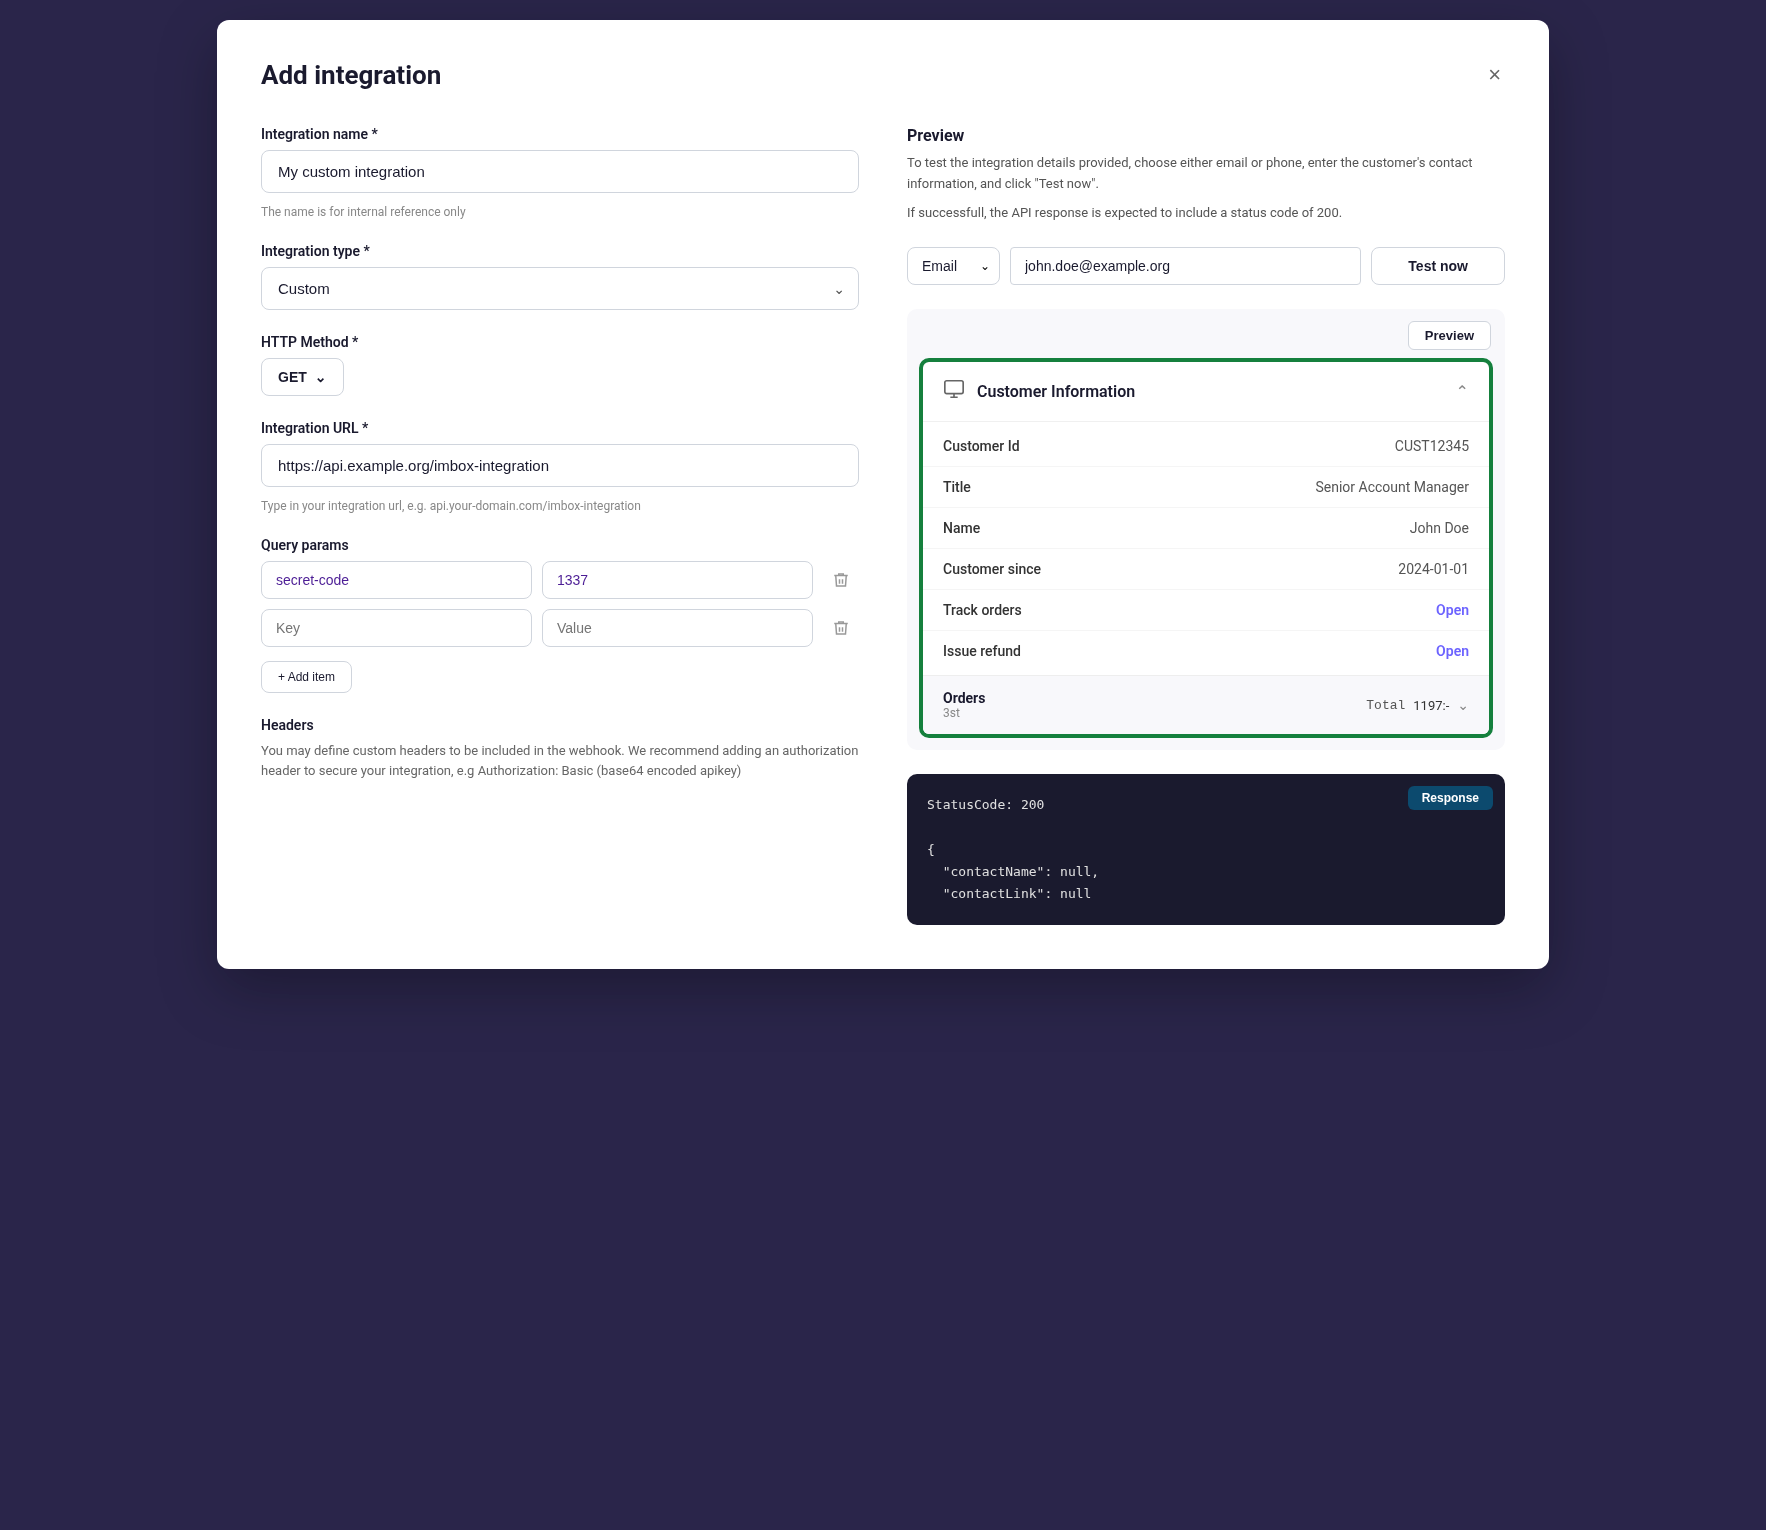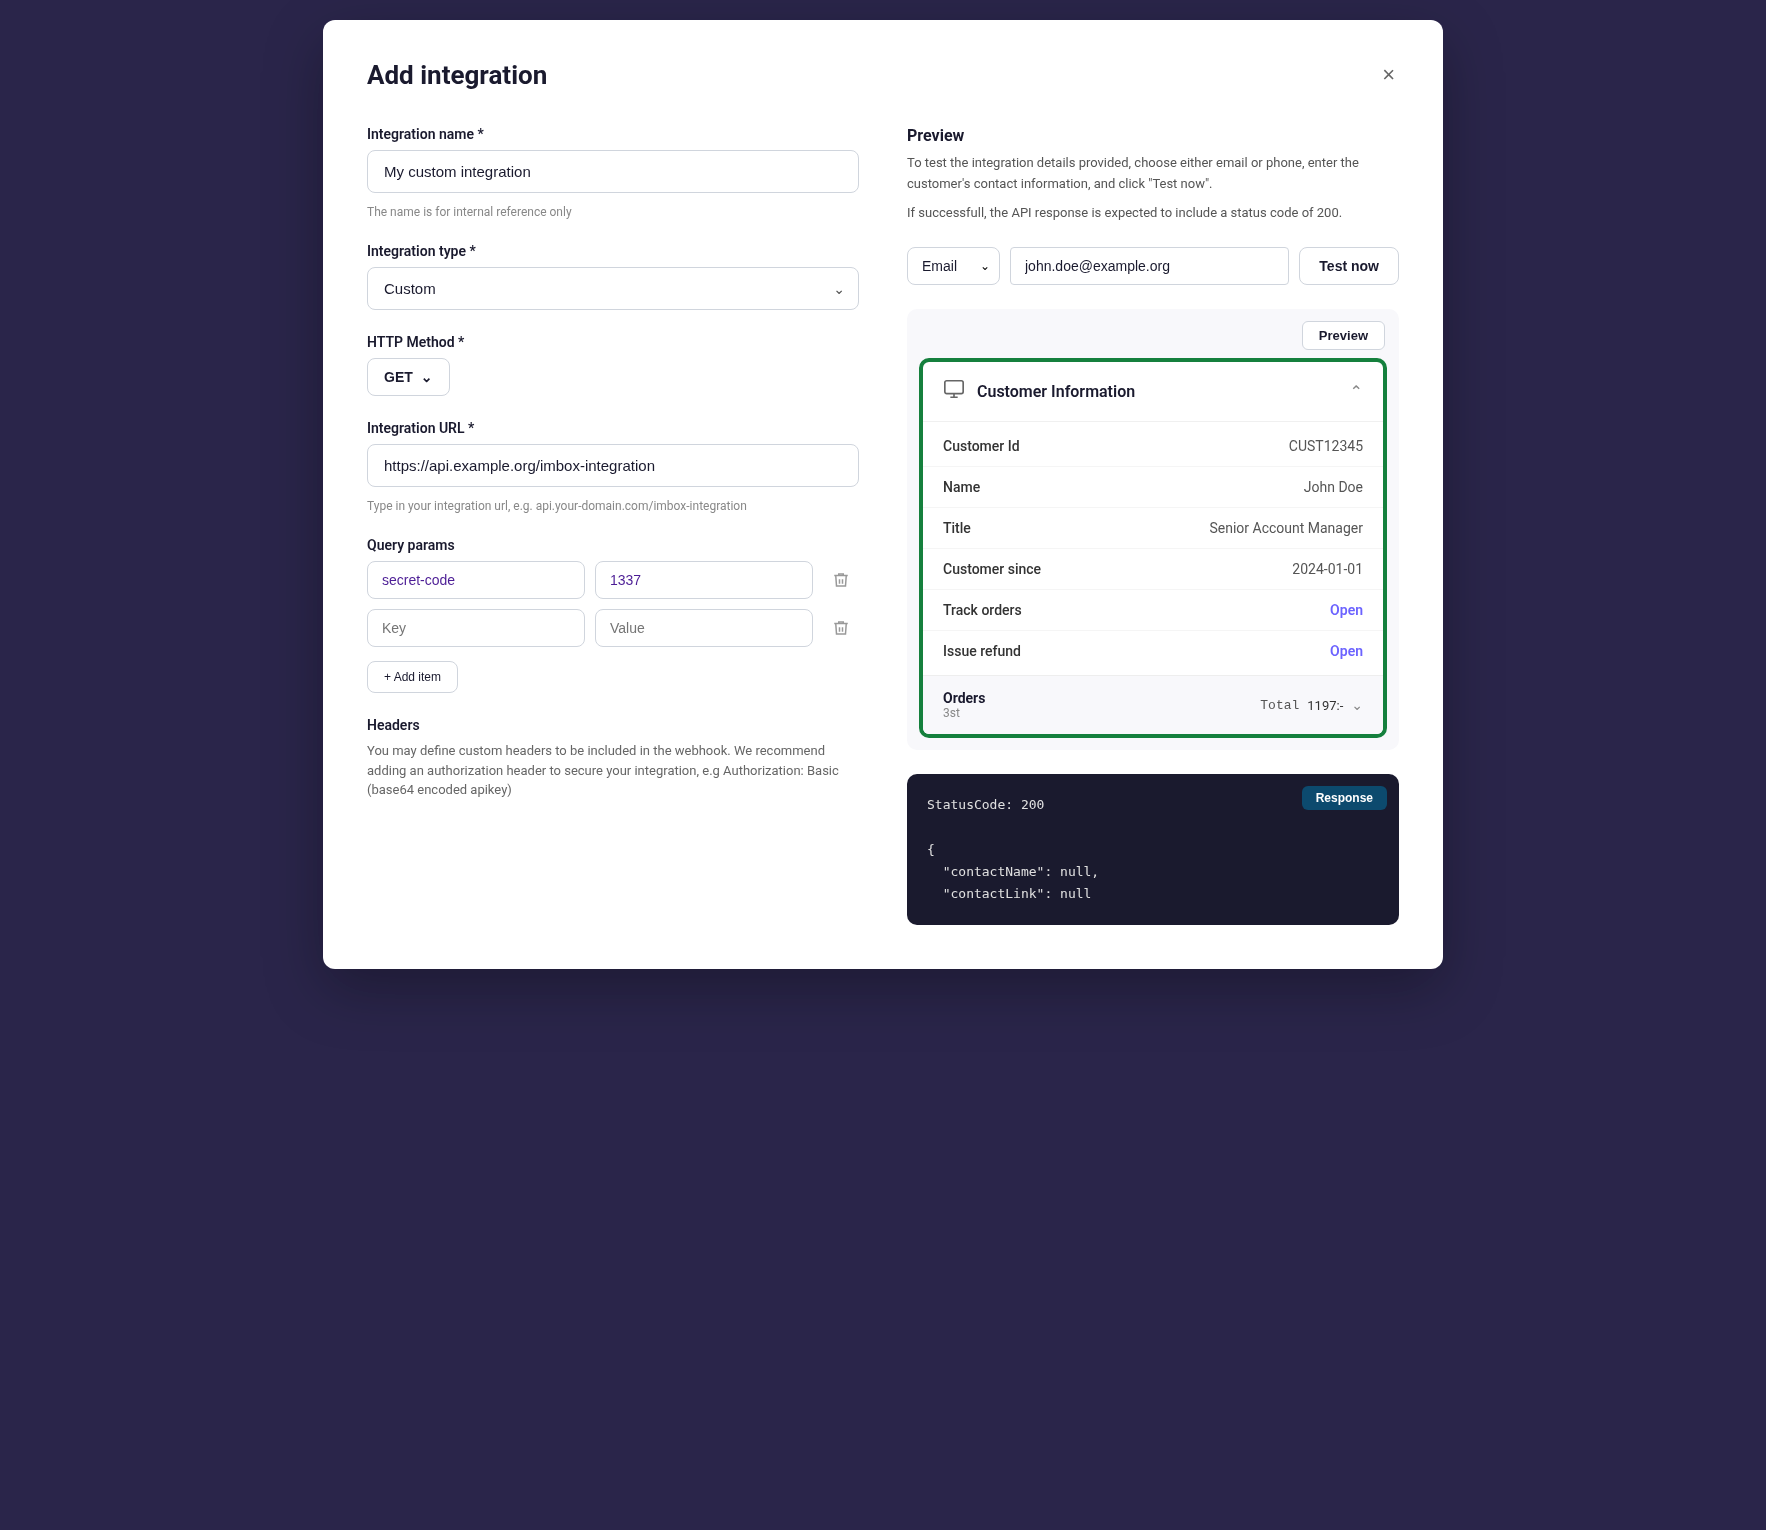--- a/index.html
+++ b/index.html
@@ -18,21 +18,21 @@
       background: rgba(30,27,60,0.6);
       display: flex;
       justify-content: center;
       align-items: flex-start;
       padding: 20px;
       overflow-y: auto;
     }
     .modal {
       background: #fff;
       border-radius: 12px;
-      width: 1120px;
+      width: 1332px;
       max-width: 100%;
       padding: 40px 44px 44px;
       position: relative;
       box-shadow: 0 20px 60px rgba(0,0,0,0.3);
     }
     .modal-header {
       display: flex;
       justify-content: space-between;
       align-items: center;
       margin-bottom: 36px;
@@ -212,21 +212,21 @@
     .email-input {
       flex: 1;
       padding: 10px 14px;
       border: 1.5px solid #d0d5dd;
       border-radius: 4px;
       font-size: 14px;
       color: #1a1a2e;
       outline: none;
     }
     .test-now-btn {
-      padding: 10px 19px;
+      padding: 10px 36px;
       background: #fff;
       border: 1.5px solid #d0d5dd;
       border-radius: 8px;
       font-size: 14px;
       font-weight: 600;
       color: #1a1a2e;
       cursor: pointer;
       white-space: nowrap;
     }
     .preview-panel {
@@ -505,27 +505,27 @@
               <span class="chevron-up">⌃</span>
             </div>
             <div class="customer-info-rows">
 
               <div class="info-row">
                 <span class="info-label">Customer Id</span>
                 <span class="info-value">CUST12345</span>
               </div>
 
               <div class="info-row">
+                <span class="info-label">Title</span>
+                <span class="info-value">Senior Account Manager</span>
+              </div>
+
+              <div class="info-row">
                 <span class="info-label">Name</span>
                 <span class="info-value">John Doe</span>
-              </div>
-
-              <div class="info-row">
-                <span class="info-label">Title</span>
-                <span class="info-value">Senior Account Manager</span>
               </div>
 
               <div class="info-row">
                 <span class="info-label">Customer since</span>
                 <span class="info-value">2024-01-01</span>
               </div>
 
               <div class="info-row">
                 <span class="info-label">Track orders</span>
                 <span class="info-value link">Open</span>

